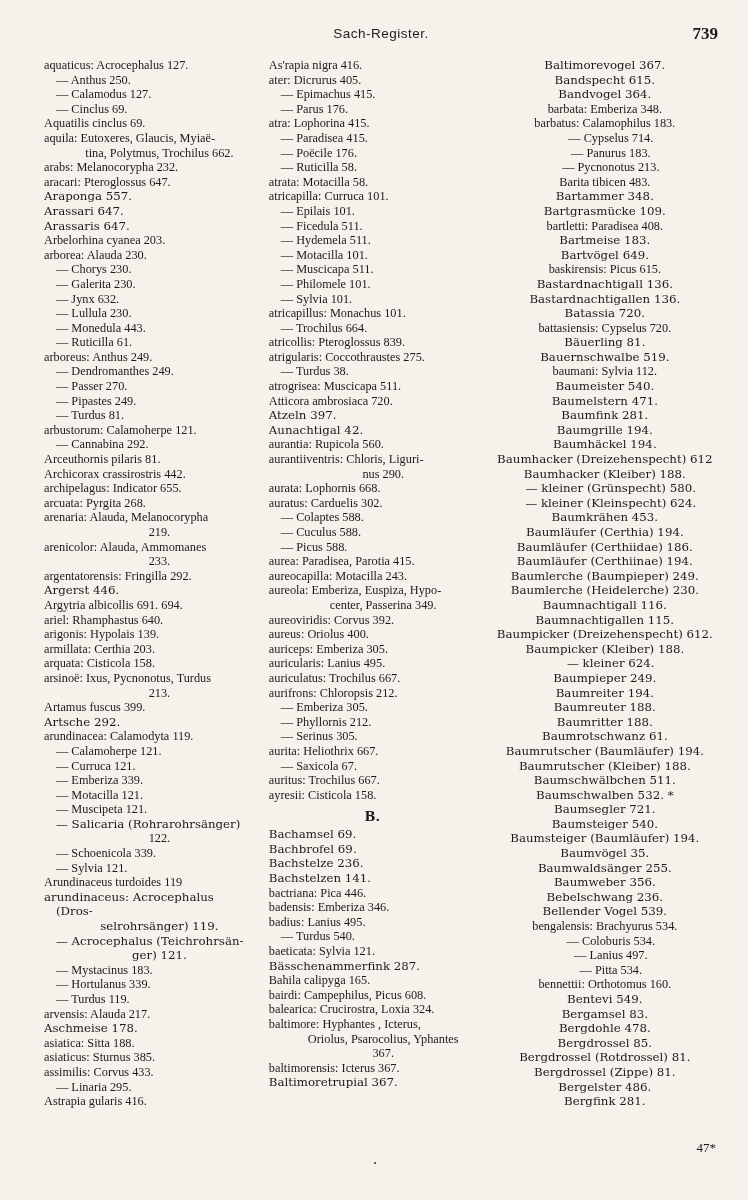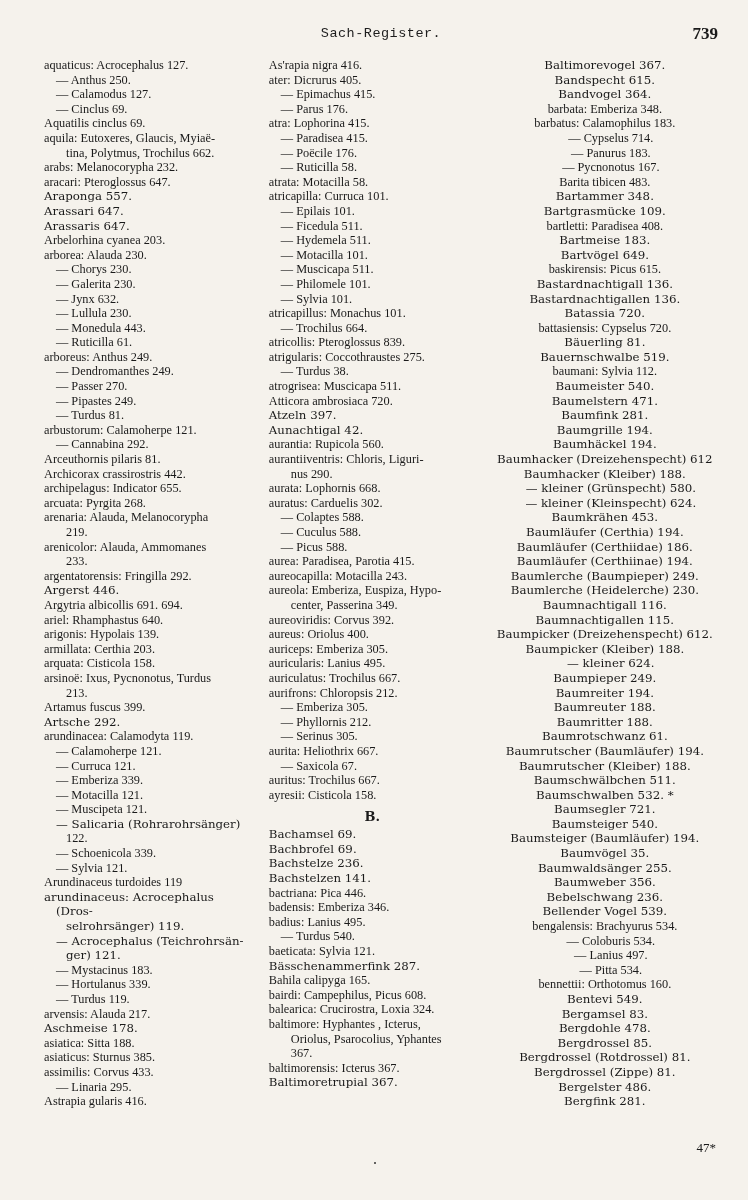--- a/index.html
+++ b/index.html
@@ -23,21 +23,21 @@
   }
   .header {
     display: flex;
     align-items: baseline;
     justify-content: center;
     position: relative;
     height: 26px;
     margin-bottom: 6px;
   }
   .header-title {
-    font-family: Liberation Mono, monospace;
+    font-family: Liberation Sans, sans-serif;
     font-size: 13.5px;
     letter-spacing: 0.5px;
     color: #1d1d1d;
   }
   .page-number {
     position: absolute;
     right: 0;
     top: -2px;
     font-family: "Liberation Serif", serif;
     font-weight: bold;
@@ -64,20 +64,21 @@
     margin: 0;
     white-space: normal;
   }
   .entry.sub {
     padding-left: 22px;
     text-indent: -10px;
   }
   .entry.cont {
     padding-left: 22px;
     text-indent: 0;
+    text-align: center;
   }
   .frak {
     font-family: "DejaVu Serif", serif;
     font-size: 11.8px;
   }
   .section-letter {
     font-family: "DejaVu Serif", serif;
     font-weight: bold;
     font-size: 13px;
     text-align: center;
@@ -257,21 +258,21 @@
         <div class="entry frak">Baltimoretrupial 367.</div>
       </div>
     <div class="col col-3">
         <div class="entry frak">Baltimorevogel 367.</div>
         <div class="entry frak">Bandspecht 615.</div>
         <div class="entry frak">Bandvogel 364.</div>
         <div class="entry">barbata: Emberiza 348.</div>
         <div class="entry">barbatus: Calamophilus 183.</div>
         <div class="entry sub">— Cypselus 714.</div>
         <div class="entry sub">— Panurus 183.</div>
-        <div class="entry sub">— Pycnonotus 167.</div>
+        <div class="entry sub">— Pycnonotus 213.</div>
         <div class="entry">Barita tibicen 483.</div>
         <div class="entry frak">Bartammer 348.</div>
         <div class="entry frak">Bartgrasmücke 109.</div>
         <div class="entry">bartletti: Paradisea 408.</div>
         <div class="entry frak">Bartmeise 183.</div>
         <div class="entry frak">Bartvögel 649.</div>
         <div class="entry">baskirensis: Picus 615.</div>
         <div class="entry frak">Bastardnachtigall 136.</div>
         <div class="entry frak">Bastardnachtigallen 136.</div>
         <div class="entry frak">Batassia 720.</div>

